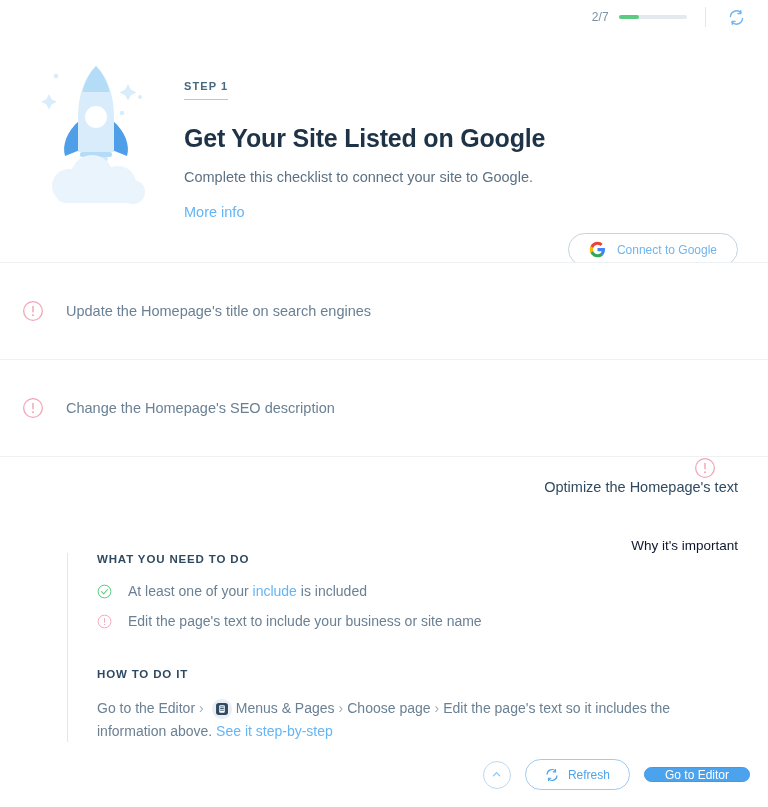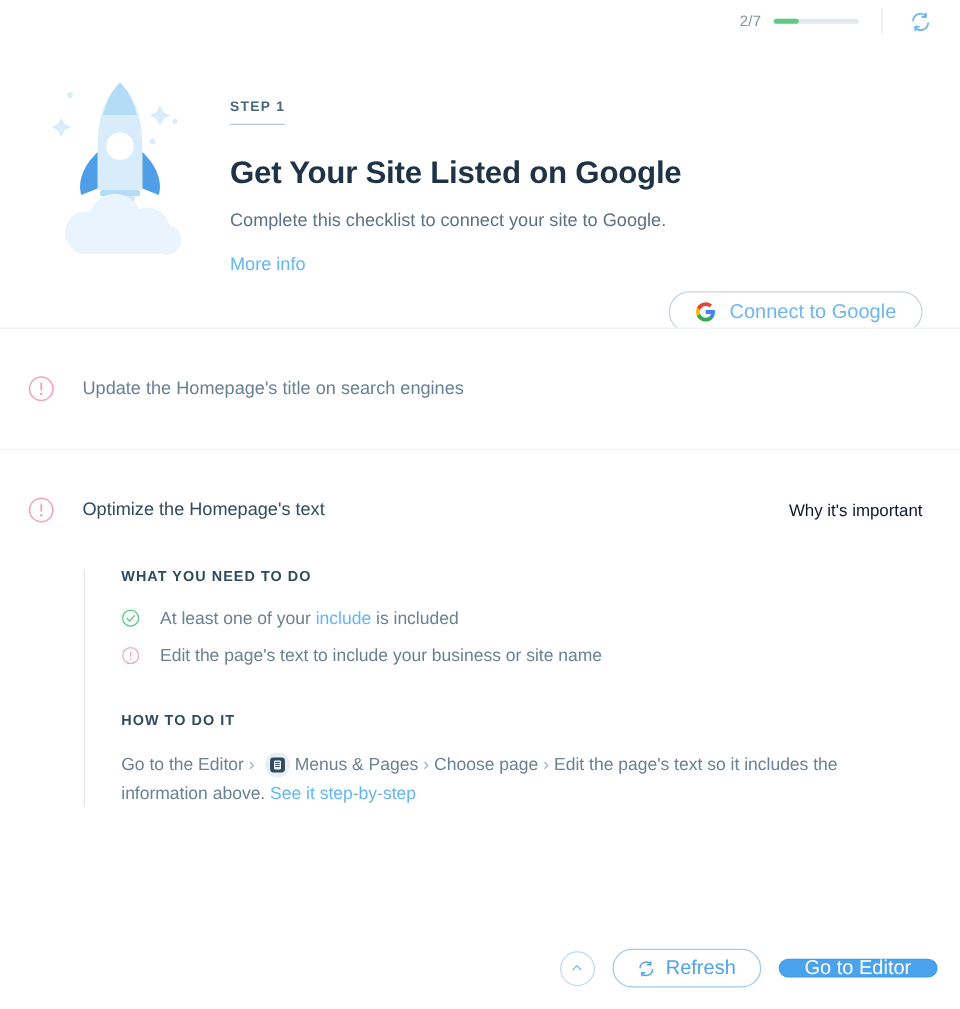--- a/index.html
+++ b/index.html
@@ -49,21 +49,21 @@
   }
   .hero-sub {
     margin-top: 14px; font-size: 14.5px; color: #5c7183; line-height: 1.45;
   }
   .link { color: #64b5f6; cursor: pointer; }
   .hero-actions {
     position: absolute; right: 30px; top: 199px;
   }
   .btn {
     display: inline-flex; align-items: center; justify-content: center;
-    border-radius: 18px; font-size: 16px; cursor: pointer; white-space: nowrap;
+    border-radius: 18px; font-size: 12px; cursor: pointer; white-space: nowrap;
   }
   .btn-google {
     gap: 11px; height: 33px; padding: 0 20px;
     border: 1px solid #c7d3dc; background: #fff; color: #6fb5f0;
   }
   .g-logo { width: 17px; height: 17px; display: block; }
 
   
   .row {
     border-top: 1px solid #edf1f4;
@@ -73,21 +73,21 @@
     position: relative;
   }
   .row-collapsed { height: 97px; }
   .status-icon { width: 22px; height: 22px; flex: 0 0 22px; margin-right: 22px; }
   .row-text { font-size: 14.5px; color: #6a8094; flex: 1; }
   .row-text.dark { color: #2f4a60; }
   .row-right-link { font-size: 13.5px; color: #0f172a; cursor: pointer; }
 
   .row-expanded { display: block; padding: 0; border-top: 1px solid #edf1f4; }
   .row-expanded-head {
-    display: flex; align-items: center; height: 96px; padding: 0 30px 0 22px;
+    display: flex; align-items: flex-end; height: 96px; padding: 0 30px 0 22px; flex-direction: column;
   }
   .row-expanded-body { padding: 0 30px 30px 22px; display: flex; }
   .exp-rail { width: 1px; background: #e1e7ec; margin-left: 45px; flex: 0 0 1px; }
   .exp-content { padding-left: 29px; flex: 1; }
   .section-head {
     font-size: 11.5px; font-weight: bold; letter-spacing: .85px; color: #2f4a60;
     margin-bottom: 17px;
   }
   .check-item { display: flex; align-items: flex-start; margin-bottom: 11px; }
   .check-item .ci-icon { width: 15px; height: 15px; flex: 0 0 15px; margin-right: 16px; margin-top: 2px; }
@@ -198,20 +198,28 @@
 
   <div class="row row-collapsed">
     <svg class="status-icon" viewBox="0 0 24 24">
       <circle cx="12" cy="12" r="10.2" fill="none" stroke="#f2a5b8" stroke-width="1.4"></circle>
       <rect x="11.2" y="6.3" width="1.6" height="7.2" rx=".8" fill="#f2a5b8"></rect>
       <circle cx="12" cy="16.6" r="1.1" fill="#f2a5b8"></circle>
     </svg>
     <div class="row-text">Update the Homepage's title on search engines</div>
   </div>
 
+  <div class="row row-collapsed">
+    <svg class="status-icon" viewBox="0 0 24 24">
+      <circle cx="12" cy="12" r="10.2" fill="none" stroke="#f2a5b8" stroke-width="1.4"></circle>
+      <rect x="11.2" y="6.3" width="1.6" height="7.2" rx=".8" fill="#f2a5b8"></rect>
+      <circle cx="12" cy="16.6" r="1.1" fill="#f2a5b8"></circle>
+    </svg>
+    <div class="row-text">Change the Homepage's SEO description</div>
+  </div>
 
   <div class="row-expanded">
     <div class="row-expanded-head">
       <svg class="status-icon" viewBox="0 0 24 24">
         <circle cx="12" cy="12" r="10.2" fill="none" stroke="#f2a5b8" stroke-width="1.4"></circle>
         <rect x="11.2" y="6.3" width="1.6" height="7.2" rx=".8" fill="#f2a5b8"></rect>
         <circle cx="12" cy="16.6" r="1.1" fill="#f2a5b8"></circle>
       </svg>
       <div class="row-text dark">Optimize the Homepage's text</div>
       <div class="row-right-link">Why it's important</div>

